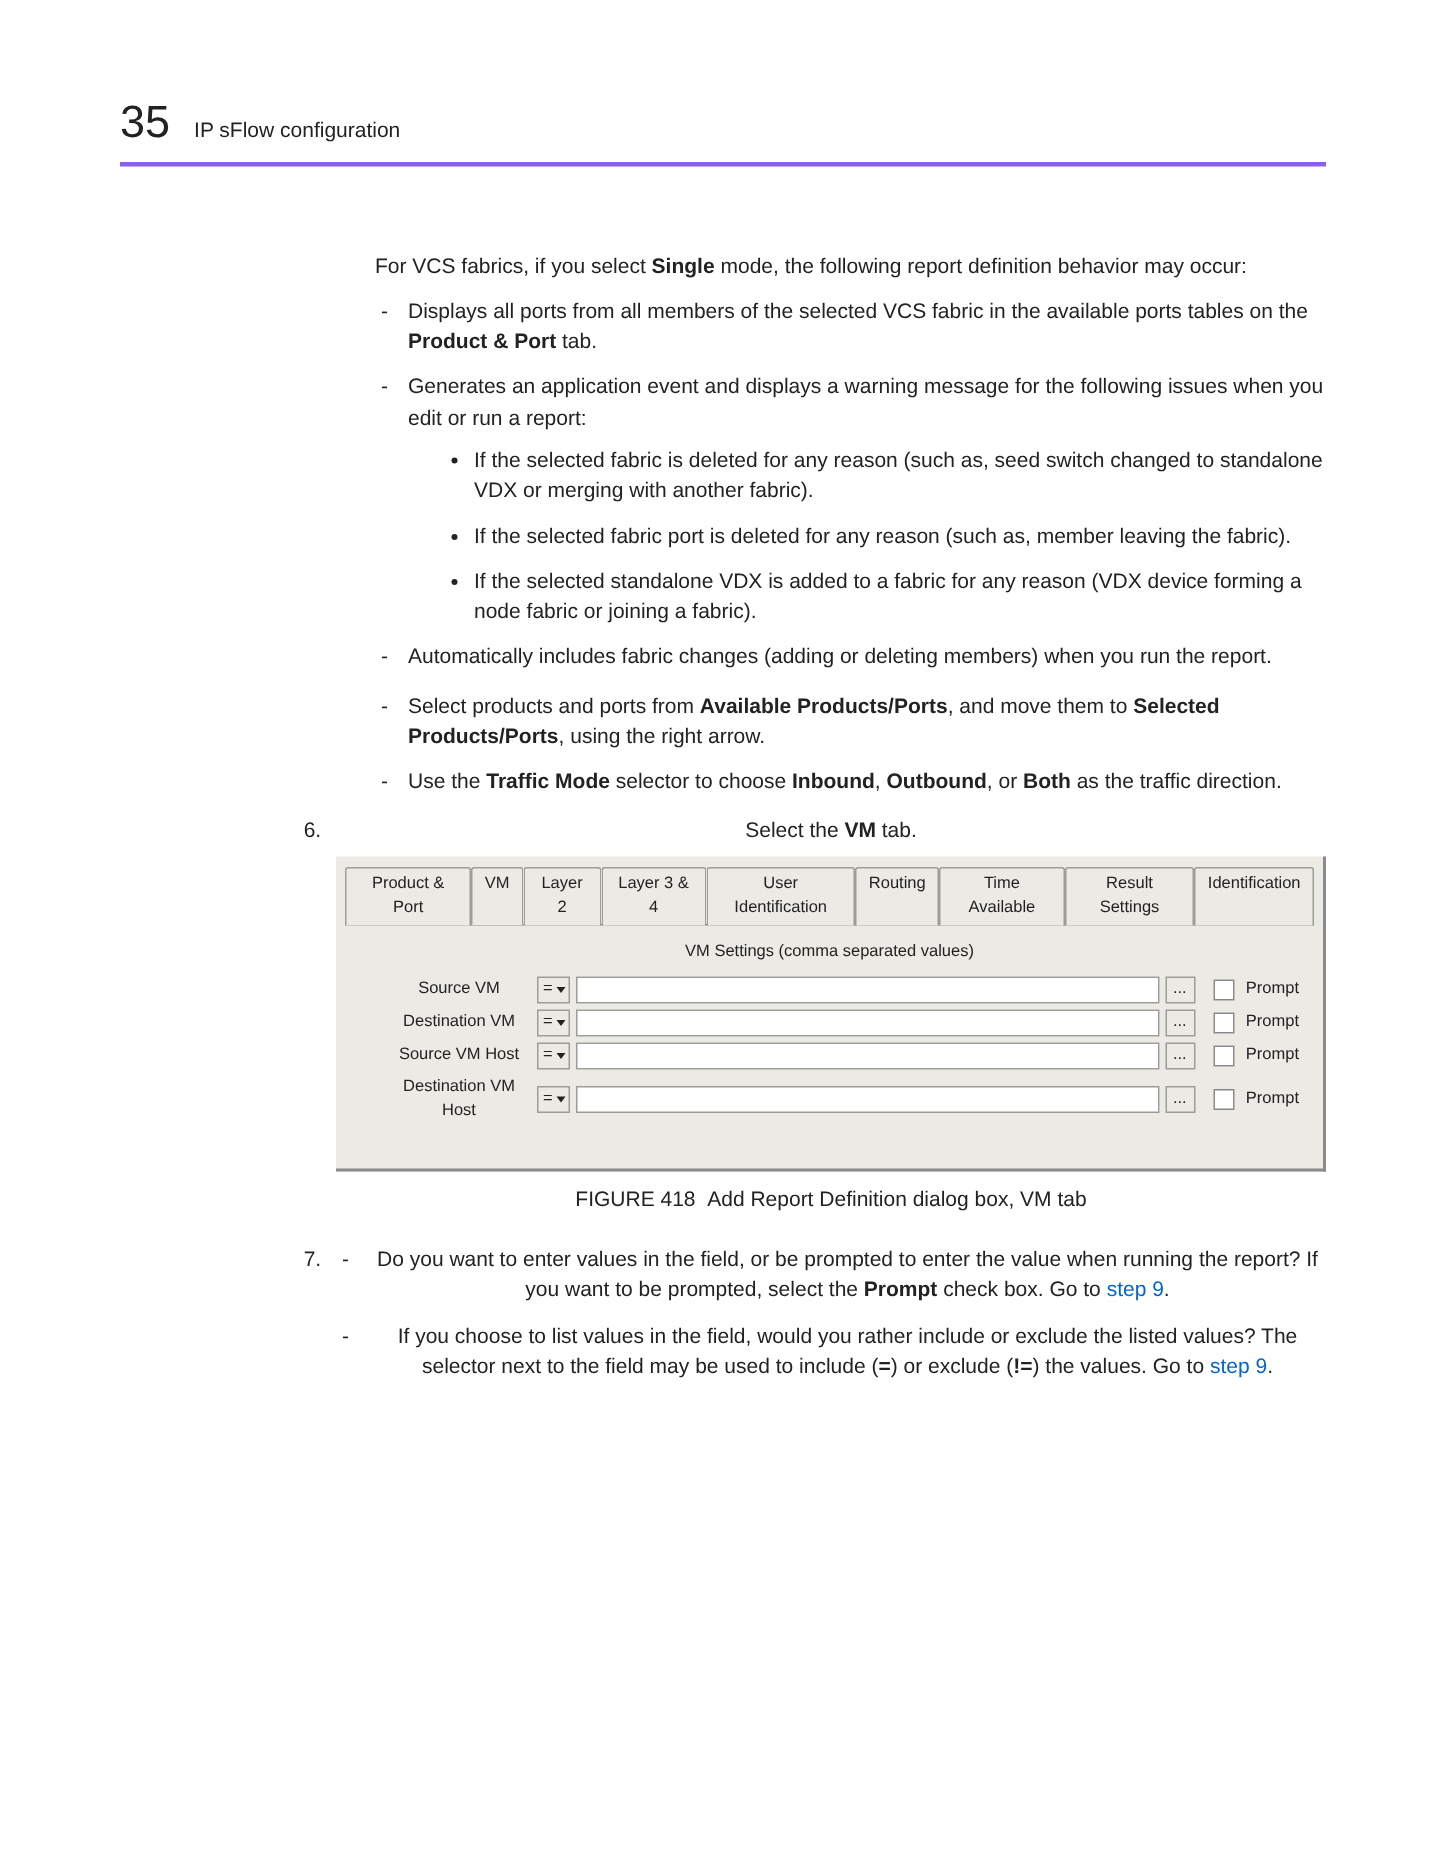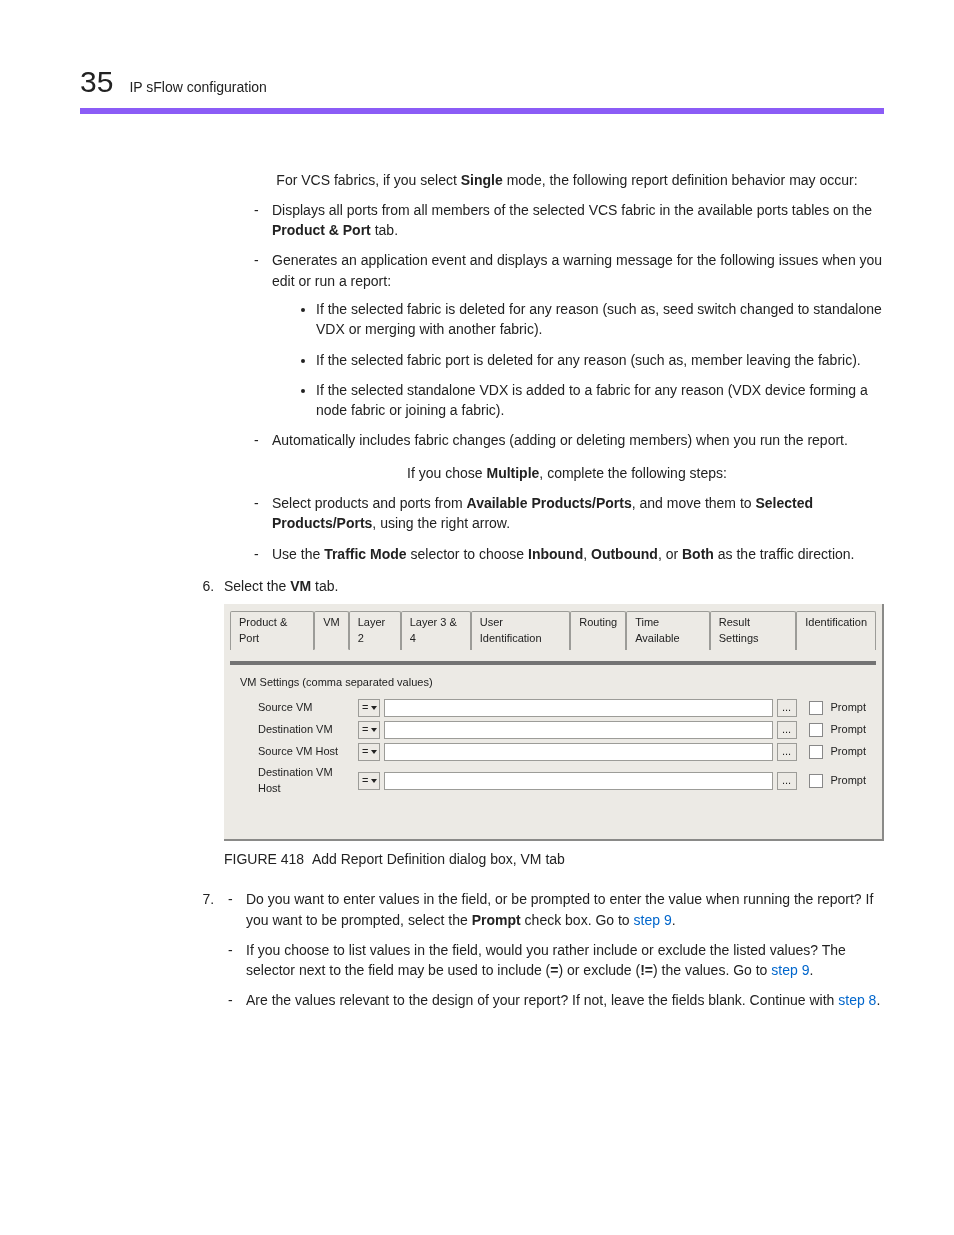--- a/index.html
+++ b/index.html
@@ -9,37 +9,38 @@
     margin: 0;
     padding: 60px 70px 60px 80px;
     line-height: 1.45;
     background: #fff;
   }
   .page-header {
     display: flex;
     align-items: baseline;
     gap: 16px;
     margin-bottom: 56px;
-    border-bottom: 6px solid #8b5cf6;
+    border-bottom: 3px solid #8b5cf6;
     padding-bottom: 4px;
   }
   .chapter-num {
     font-size: 30px;
     font-weight: 400;
   }
   .chapter-title {
     font-size: 14px;
   }
   .content {
     margin-left: 170px;
   }
   .content-narrow {
     margin-left: 138px;
-  }
-  p { margin: 0 0 10px 0; text-align: center; }
+    text-align: center;
+  }
+  p { margin: 0 0 10px 0; }
   ul.dash {
     list-style: none;
     padding-left: 22px;
     margin: 6px 0 12px 0;
   }
   ul.dash > li {
     position: relative;
     margin-bottom: 10px;
   }
   ul.dash > li::before {
@@ -90,22 +91,22 @@
     top: 1px;
     border-top-left-radius: 2px;
     border-top-right-radius: 2px;
   }
   .tab.active {
     background: #eceae5;
     border-bottom: 1px solid #eceae5;
     z-index: 2;
   }
   .tabpanel {
-    border-top: 4px solid #737373;
-    margin: 12px 6px;
+    border-top: 1px solid #737373;
+    margin: 0 6px;
     padding: 8px 10px 26px 10px;
   }
   .group-label {
     margin: 2px 0 8px 0;
   }
   .form-row {
     display: flex;
     align-items: center;
     gap: 4px;
     margin: 4px 0 4px 18px;
@@ -181,23 +182,20 @@
       <span>Generates an application event and displays a warning message for the following issues when you edit or run a report:</span>
       <ul class="bullets">
         <li>If the selected fabric is deleted for any reason (such as, seed switch changed to standalone VDX or merging with another fabric).</li>
         <li>If the selected fabric port is deleted for any reason (such as, member leaving the fabric).</li>
         <li>If the selected standalone VDX is added to a fabric for any reason (VDX device forming a node fabric or joining a fabric).</li>
       </ul>
     </li>
     <li>Automatically includes fabric changes (adding or deleting members) when you run the report.</li>
   </ul>
 
-  <p>
-    <span>If you chose </span><b>Multiple</b><span>, complete the following steps:</span>
-  </p>
   <ul class="dash">
     <li>
       <span>Select products and ports from </span><b>Available Products/Ports</b><span>, and move them to </span><b>Selected Products/Ports</b><span>, using the right arrow.</span>
     </li>
     <li>
       <span>Use the </span><b>Traffic Mode</b><span> selector to choose </span><b>Inbound</b><span>, </span><b>Outbound</b><span>, or </span><b>Both</b><span> as the traffic direction.</span>
     </li>
   </ul>
 
 </div>
@@ -278,19 +276,16 @@
     </li>
 
     <li>
       <ul class="dash">
         <li>
           <span>Do you want to enter values in the field, or be prompted to enter the value when running the report? If you want to be prompted, select the </span><b>Prompt</b><span> check box. Go to </span><span class="link">step 9</span><span>.</span>
         </li>
         <li>
           <span>If you choose to list values in the field, would you rather include or exclude the listed values? The selector next to the field may be used to include (</span><b>=</b><span>) or exclude (</span><b>!=</b><span>) the values. Go to </span><span class="link">step 9</span><span>.</span>
         </li>
-        <li>
-          <span>Are the values relevant to the design of your report? If not, leave the fields blank. Continue with </span><span class="link">step 8</span><span>.</span>
-        </li>
       </ul>
     </li>
   </ol>
 </div>
 
 </body></html>

